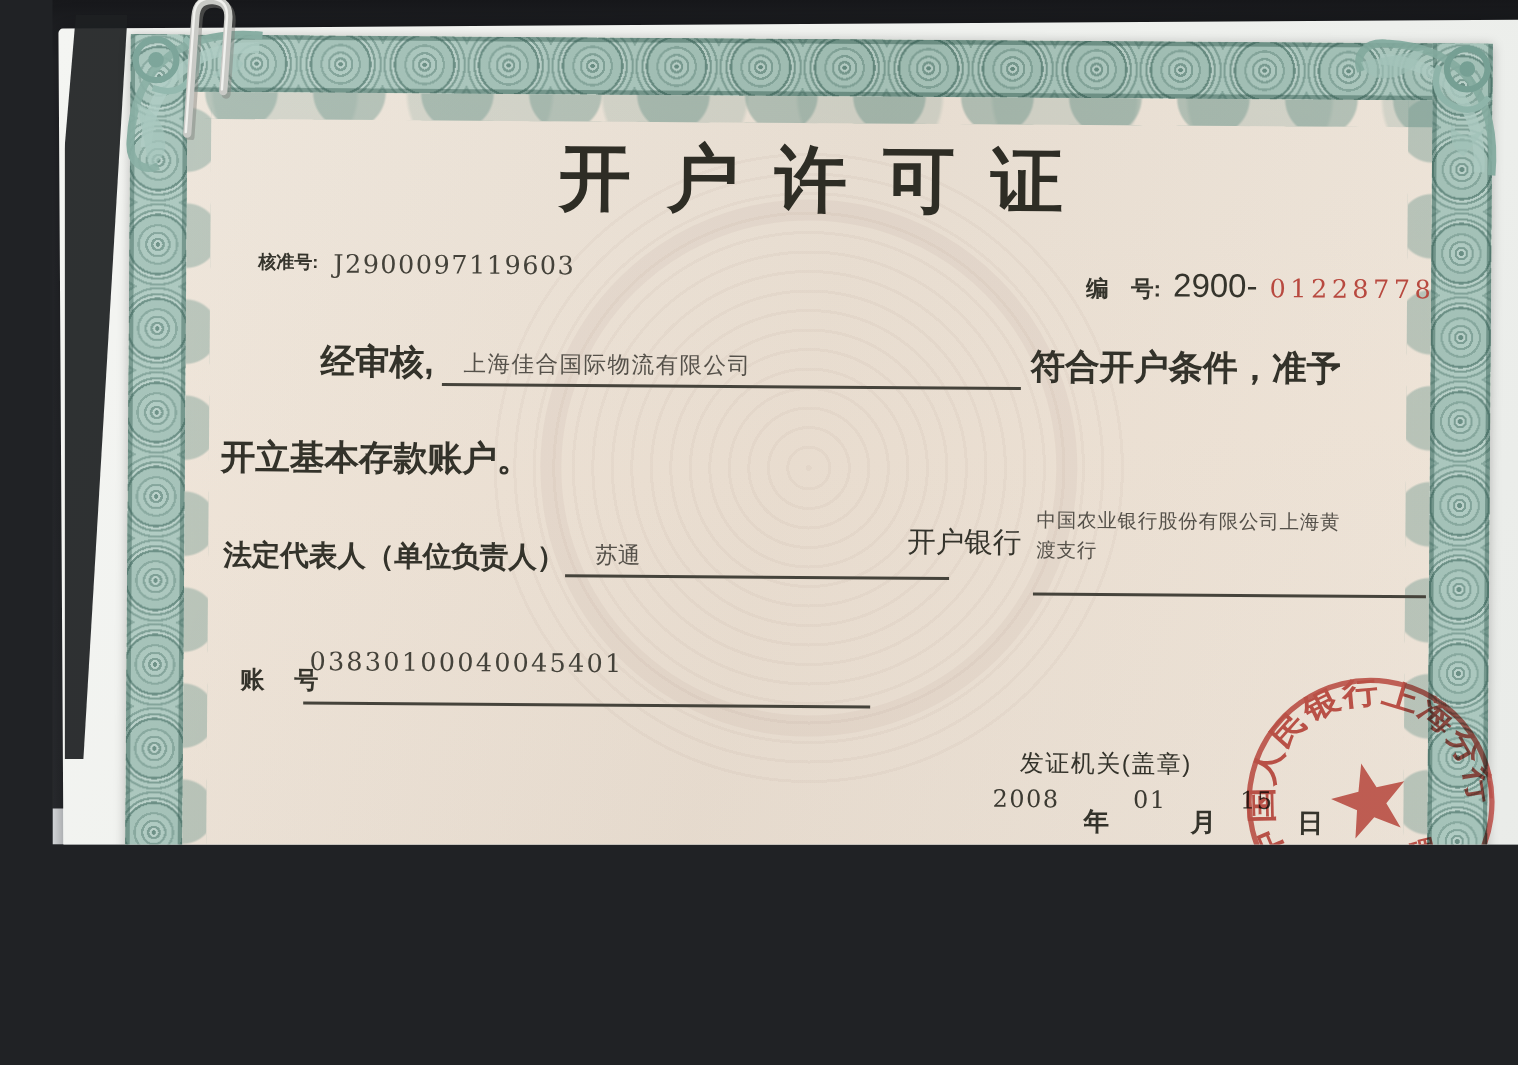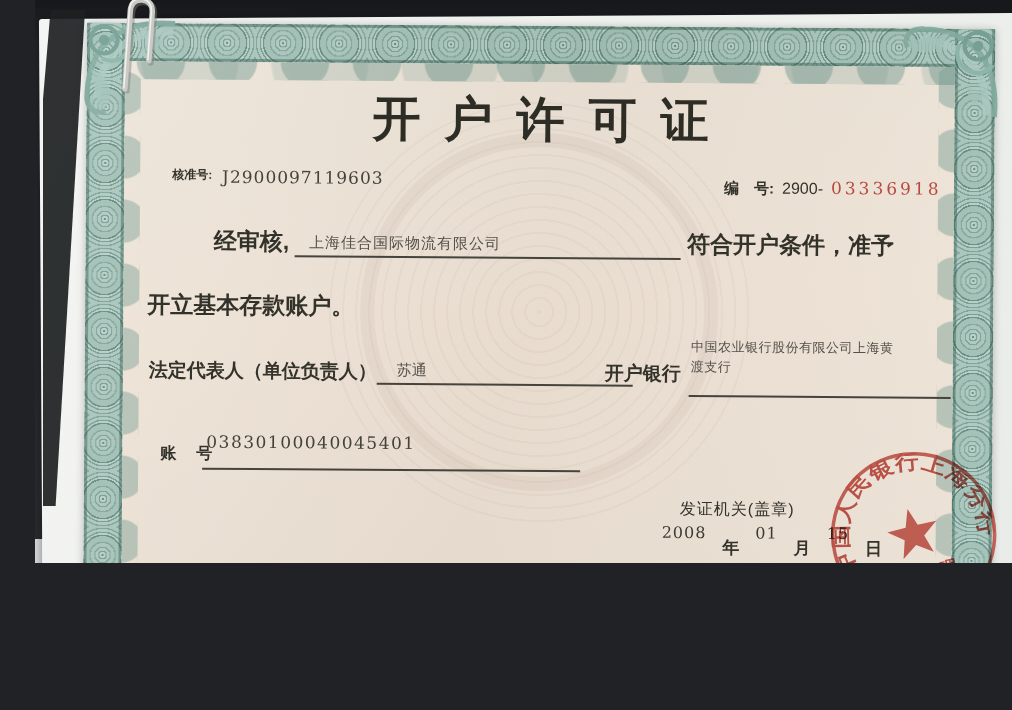--- a/index.html
+++ b/index.html
@@ -80,33 +80,33 @@
   .title{position:absolute;left:0;right:0;top:62px;text-align:center;
          font-family:"Liberation Serif","DejaVu Serif",serif;font-weight:700;
          font-size:48px;letter-spacing:24px;padding-left:24px;color:#2e2d25;}
   .lbl{font-weight:700;color:#35342c;}
   .serifval{font-family:"DejaVu Serif","Liberation Serif",serif;color:#44423a;}
   .row-approval{position:absolute;left:86px;top:140px;display:flex;align-items:flex-end;gap:10px;}
   .row-approval .lbl{font-size:12px;}
   .row-approval .serifval{font-size:17px;letter-spacing:1px;transform:translateY(3px);}
   .row-serial{position:absolute;left:638px;top:150px;display:flex;align-items:baseline;gap:8px;}
   .row-serial .lbl{font-size:15px;}
-  .serial-prefix{font-size:16px;color:#35342c;}
+  .serial-prefix{font-size:22px;color:#35342c;}
   .serial-number{font-family:"DejaVu Serif","Liberation Serif",serif;font-size:17px;
                  letter-spacing:3px;color:#b8493f;}
   .row-body1{position:absolute;left:128px;top:202px;display:flex;align-items:flex-end;}
   .body-bold{font-size:23px;font-weight:700;color:#33322a;white-space:nowrap;}
   .company-box{width:368px;border-bottom:2px solid #45433b;padding:0 4px 3px 14px;margin:0 6px;
                font-size:15px;color:#55514a;white-space:nowrap;letter-spacing:1px;}
   .row-body2{position:absolute;left:62px;top:266px;font-size:23px;font-weight:700;color:#33322a;}
   .row-rep{position:absolute;left:64px;top:334px;display:flex;align-items:flex-end;}
   .rep-label{font-size:19px;font-weight:700;white-space:nowrap;}
   .rep-box{width:232px;border-bottom:2px solid #45433b;padding:0 4px 3px 20px;
            font-size:15px;color:#55514a;}
-  .bank-label{position:absolute;left:520px;top:334px;font-size:19px;font-weight:700;}
+  .bank-label{position:absolute;left:520px;top:322px;font-size:19px;font-weight:400;}
   .bank-value{position:absolute;left:606px;top:310px;width:206px;font-size:13px;line-height:1.5;
               color:#55514a;letter-spacing:.5px;}
   .bank-line{position:absolute;left:604px;top:368px;width:262px;border-bottom:2px solid #45433b;}
   .row-acct{position:absolute;left:76px;top:420px;}
   .acct-label{font-size:16px;font-weight:700;letter-spacing:2px;}
   .acct-value{position:absolute;left:122px;top:408px;font-family:"DejaVu Serif","Liberation Serif",serif;
               font-size:17px;letter-spacing:1.5px;color:#44423a;}
   .acct-line{position:absolute;left:118px;top:444px;width:378px;border-bottom:2px solid #45433b;}
   .issuer{position:absolute;left:596px;top:472px;font-size:16px;font-weight:400;letter-spacing:1px;}
   .date-row{position:absolute;left:578px;top:496px;display:flex;align-items:flex-start;gap:16px;
@@ -184,21 +184,21 @@
       <div class="title">开户许可证</div>
 
       <div class="row-approval">
         <span class="lbl">核准号:</span>
         <span class="serifval">J2900097119603</span>
       </div>
 
       <div class="row-serial">
         <span class="lbl">编　号:</span>
         <span class="serial-prefix">2900-</span>
-        <span class="serial-number">03336918</span>
+        <span class="serial-number">01228778</span>
       </div>
 
       <div class="row-body1">
         <span class="body-bold">经审核,</span>
         <span class="company-box">上海佳合国际物流有限公司</span>
         <span class="body-bold">符合开户条件，准予</span>
       </div>
       <div class="row-body2">开立基本存款账户。</div>
 
       <div class="row-rep">

